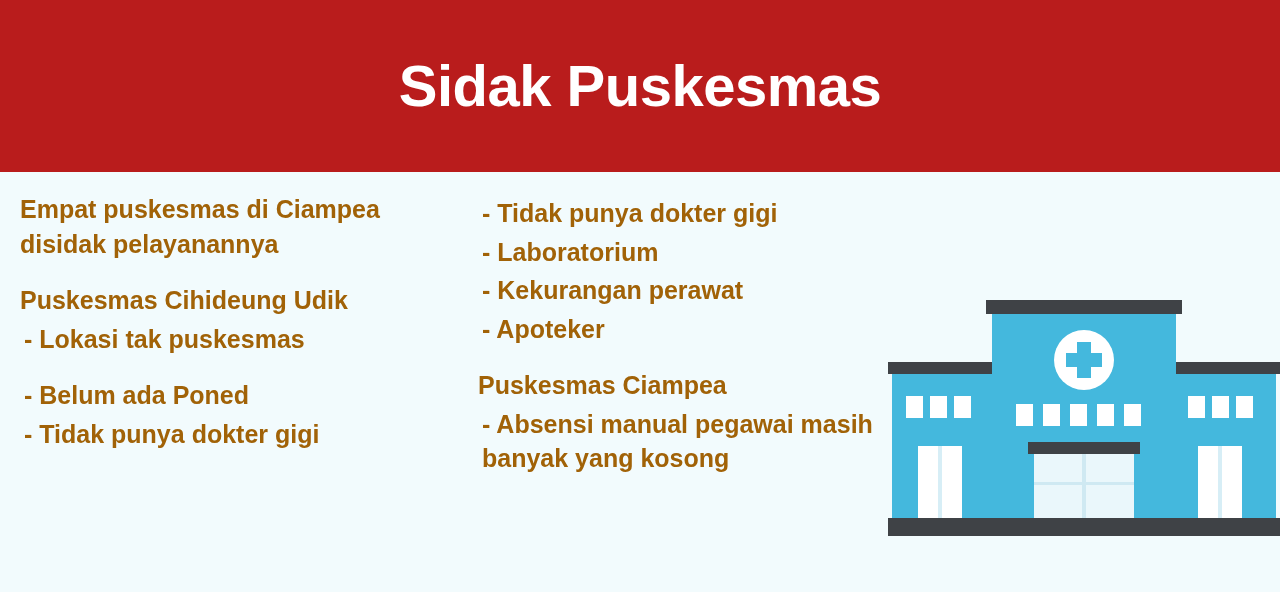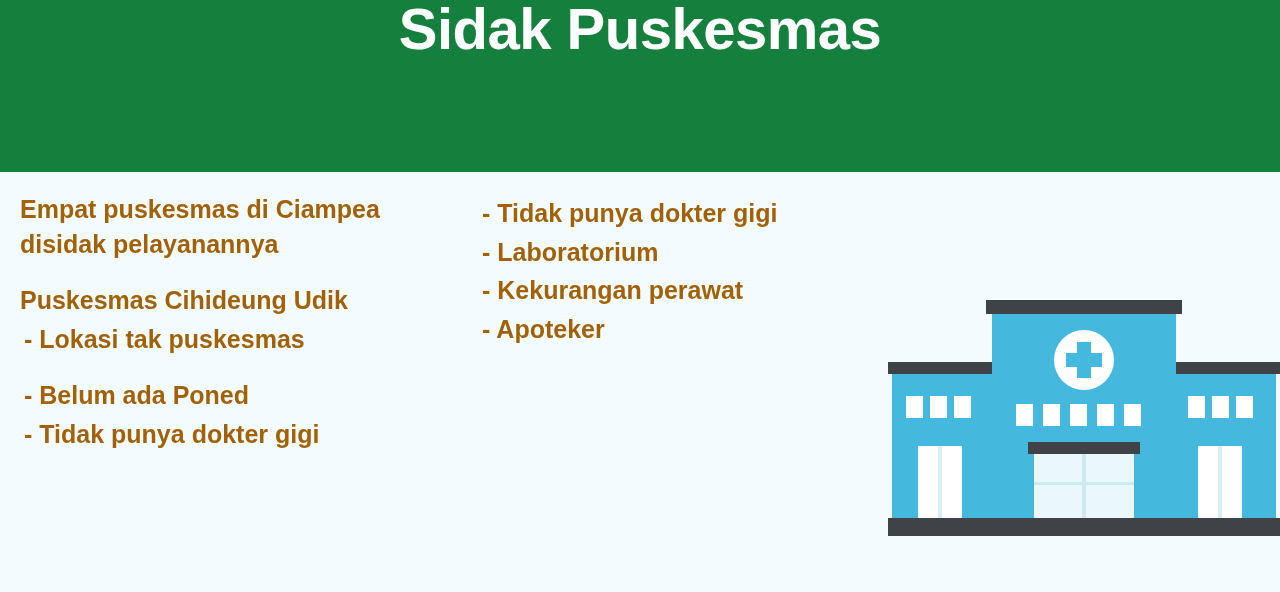--- a/index.html
+++ b/index.html
@@ -19,22 +19,23 @@
     height: 592px;
     background: #f2fbfd;
   }
   
   .header {
     position: absolute;
     left: 0;
     top: 0;
     width: 1280px;
     height: 172px;
-    background: #15803d;
+    background: #b91c1c;
     display: flex;
+    align-items: center;
     justify-content: center;
   }
   .header-title {
     color: #ffffff;
     font-size: 58px;
     font-weight: bold;
     letter-spacing: -0.5px;
     line-height: 1;
     text-align: center;
   }
@@ -118,20 +119,24 @@
 
     <div class="col col-right">
 
       <div class="block">
         <p class="block-item">- Tidak punya dokter gigi</p>
         <p class="block-item">- Laboratorium</p>
         <p class="block-item">- Kekurangan perawat</p>
         <p class="block-item">- Apoteker</p>
       </div>
 
+      <div class="block">
+        <p class="block-heading">Puskesmas Ciampea</p>
+        <p class="block-item">- Absensi manual pegawai masih banyak yang kosong</p>
+      </div>
 
     </div>
 
   </div>
 
   <div class="building">
     <svg width="392" height="250" viewBox="0 0 392 250" xmlns="http://www.w3.org/2000/svg">
 
       <rect x="0" y="62" width="112" height="12" fill="#3f4246"></rect>
       <rect x="4" y="74" width="104" height="144" fill="#44b8dd"></rect>

